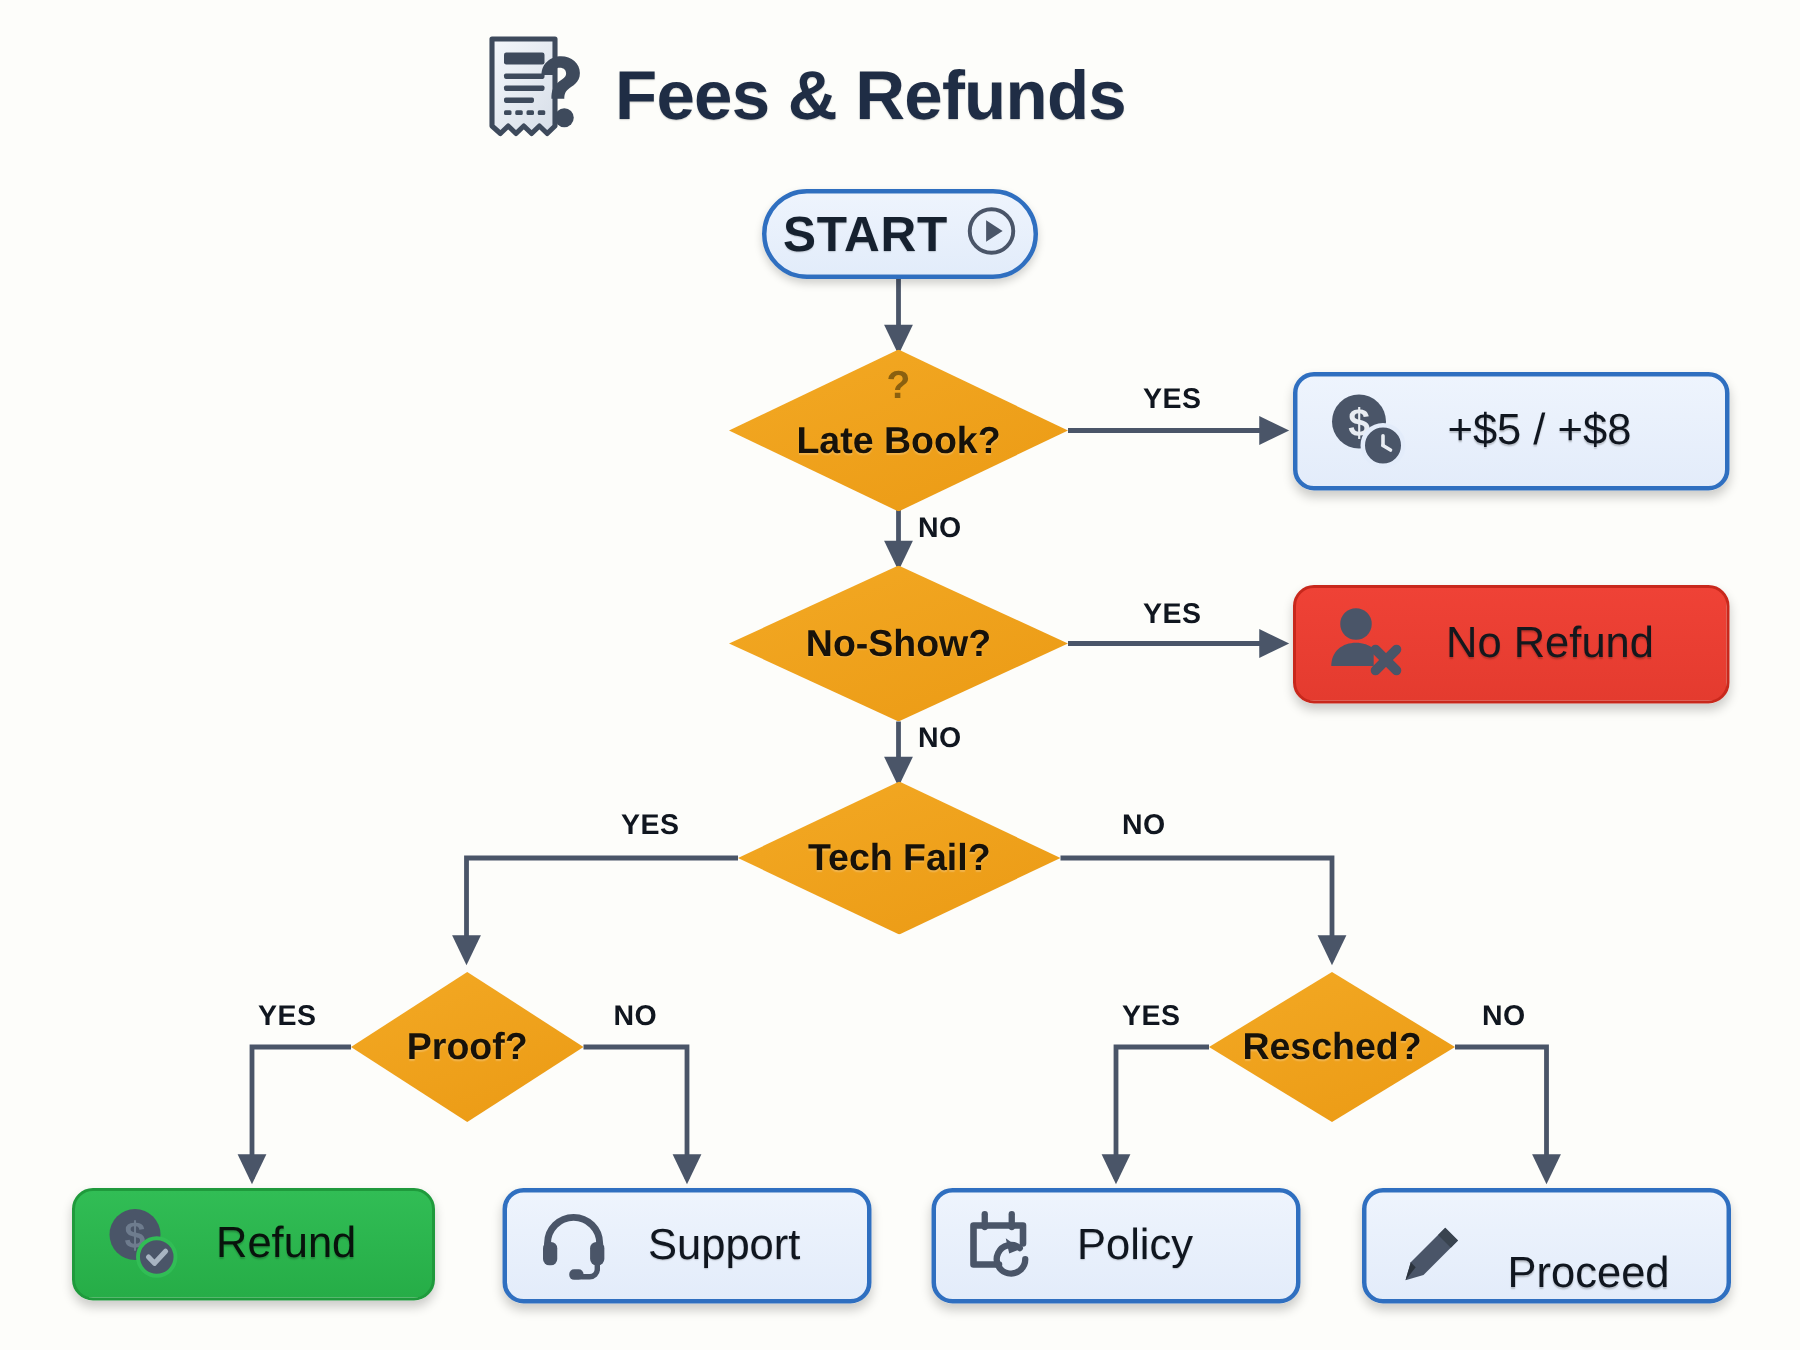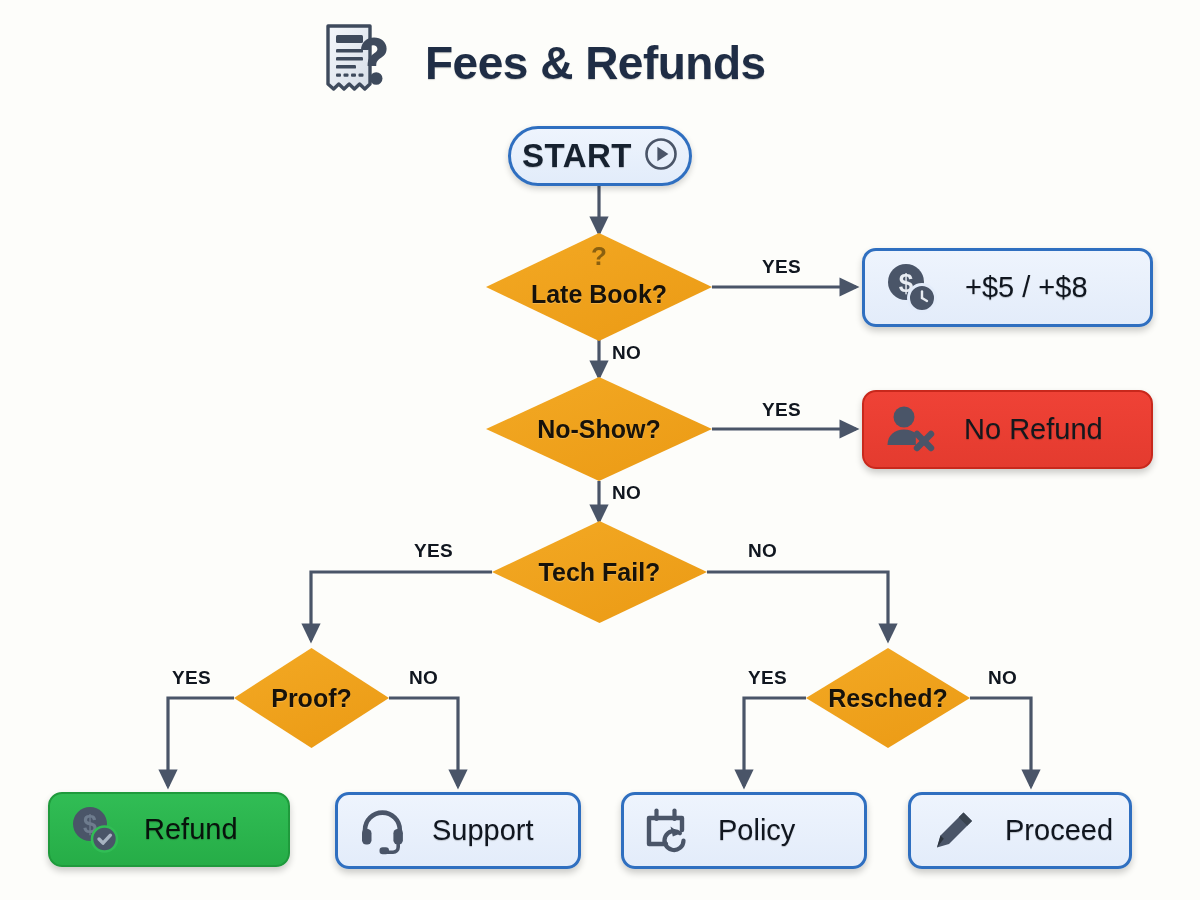--- a/index.html
+++ b/index.html
@@ -7,21 +7,21 @@
     width: 1200px; height: 900px;
     background: #fdfdfa;
     font-family: "Liberation Sans", sans-serif;
     overflow: hidden;
   }
   #canvas { position: relative; width: 1200px; height: 900px; background: #fdfdfa; }
 
   
   .title-wrap {
     position: absolute; left: 320px; top: 22px;
-    display: flex; align-items: center; gap: 33px;
+    display: flex; align-items: center; gap: 18px;
   }
   .title-icon { width: 72px; height: 82px; flex: 0 0 auto; }
   .title-text {
     font-size: 46px; font-weight: 700; color: #1f2d45;
     letter-spacing: -0.5px; white-space: nowrap;
     text-shadow: 0 1px 1px rgba(0,0,0,0.18);
   }
 
   
   .edges { position: absolute; inset: 0; width: 1200px; height: 900px; }
@@ -272,21 +272,21 @@
           <line x1="14.5" y1="7.5" x2="14.5" y2="16"></line>
           <line x1="32.5" y1="7.5" x2="32.5" y2="16"></line>
         </g>
         <path d="M41.5 37.5 a9.5 9.5 0 1 1 -3.6 -7.4" fill="none" stroke="#4a5568" stroke-width="4.2" stroke-linecap="round"></path>
         <path d="M28.5 23.5 L38.4 30.6 L30.8 33.6 z" fill="#4a5568"></path>
       </svg>
     </span>
     <span class="rlabel" style="margin-left:10px;">Policy</span>
   </div>
 
-  <div class="node rbox blue" style="left:908px; top:792px; width:224px; height:77px;">
+  <div class="node rbox blue" style="left:908px; top:792px; width:246px; height:77px;align-items:flex-end;">
     <span class="ricon">
       <svg viewBox="0 0 52 52" width="52" height="52" aria-hidden="true">
         <path d="M8 44.5 L11.5 32.5 L34.5 9.5 L43 18 L20 41 z" fill="#4a5568"></path>
         <path d="M34.5 9.5 L43 18 L38.2 22.8 L29.7 14.3 z" fill="#39434f"></path>
         <path d="M8 44.5 L11.5 32.5 L14.8 35.8 z" fill="#2c343e"></path>
       </svg>
     </span>
     <span class="rlabel" style="margin-left:10px;">Proceed</span>
   </div>
 

